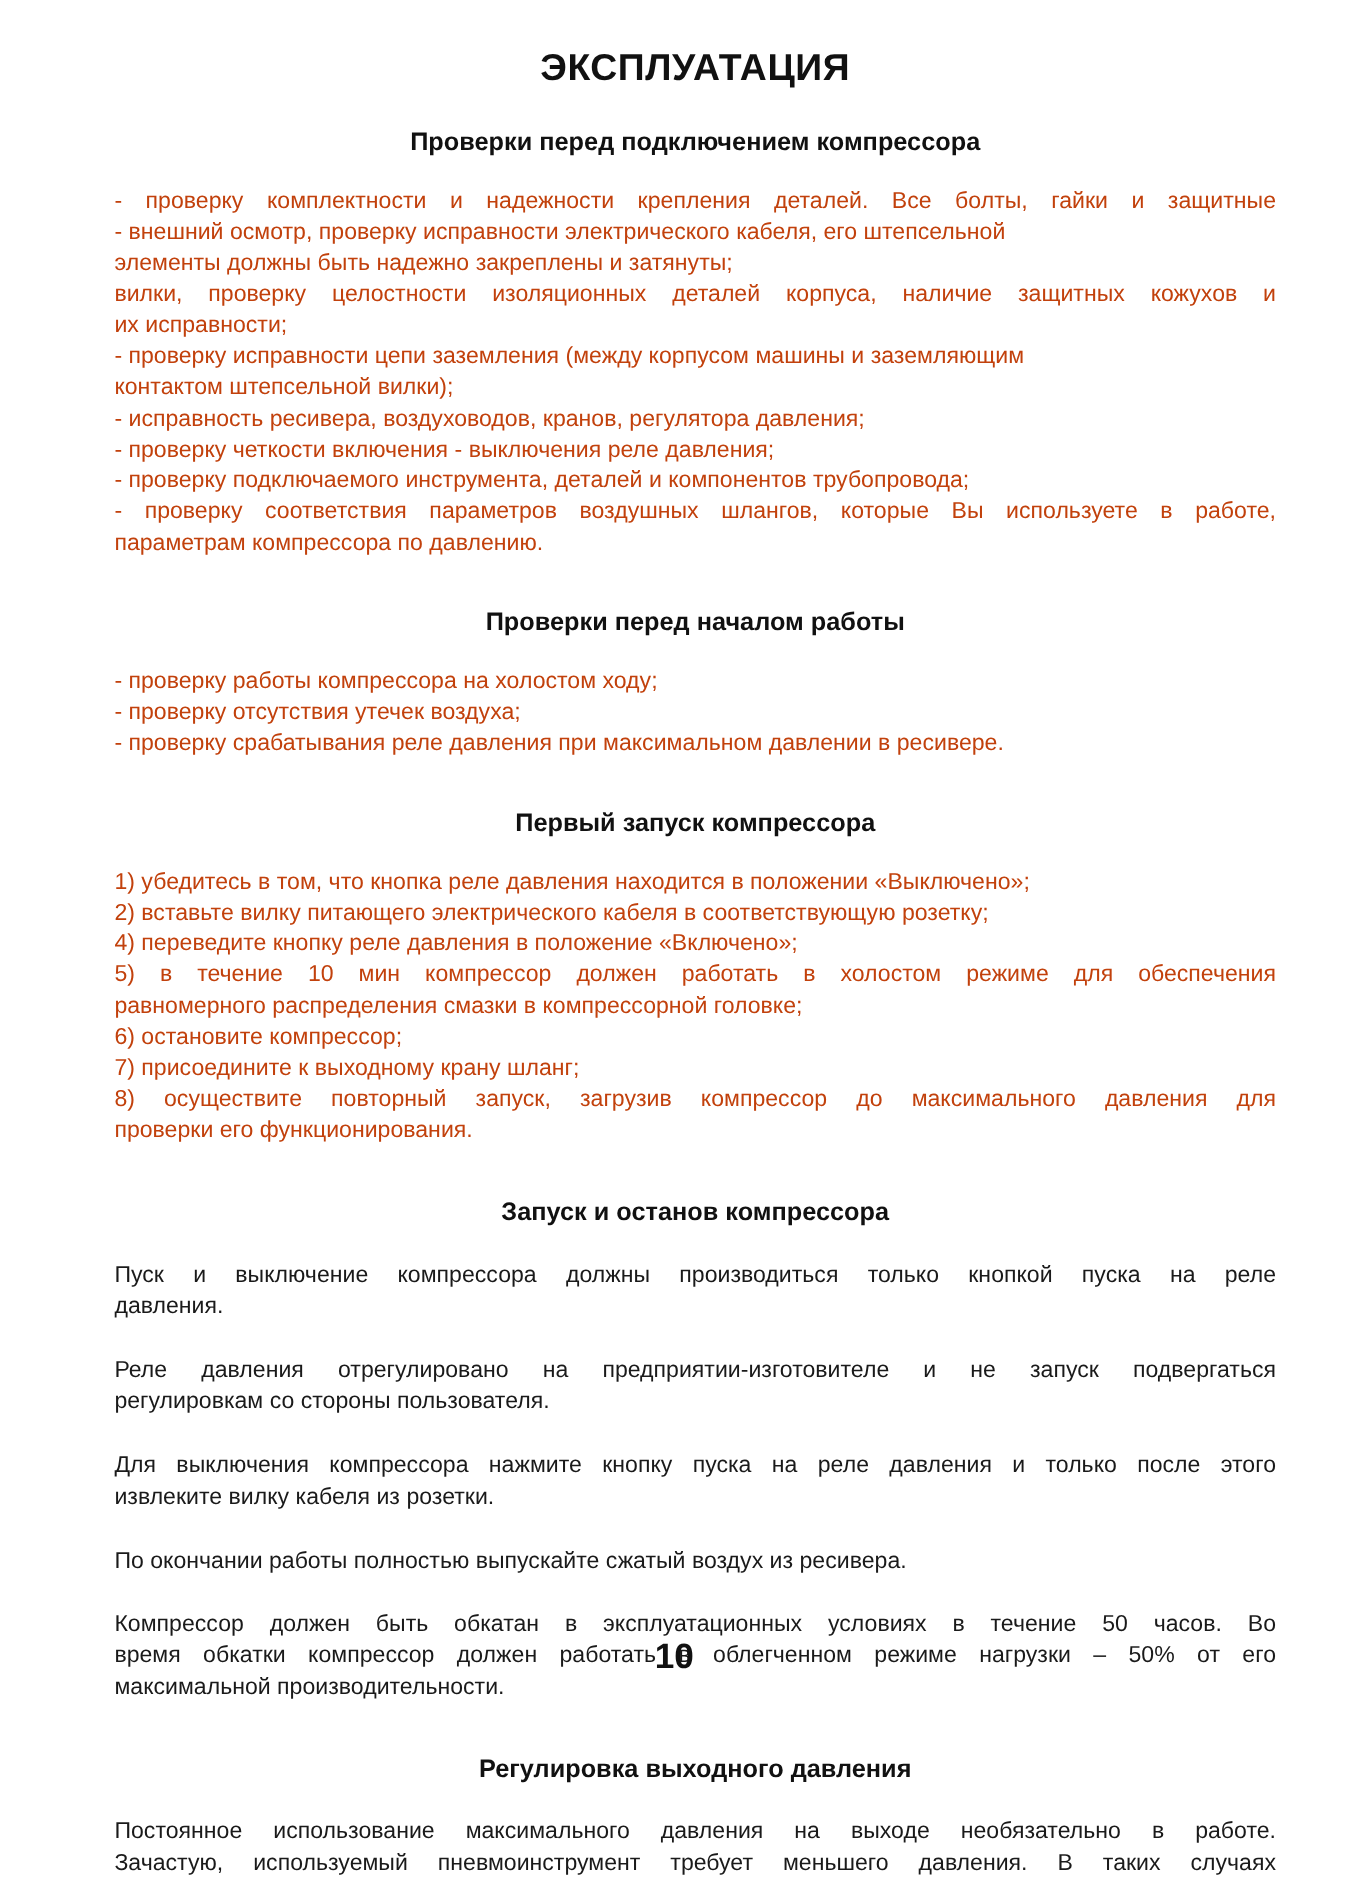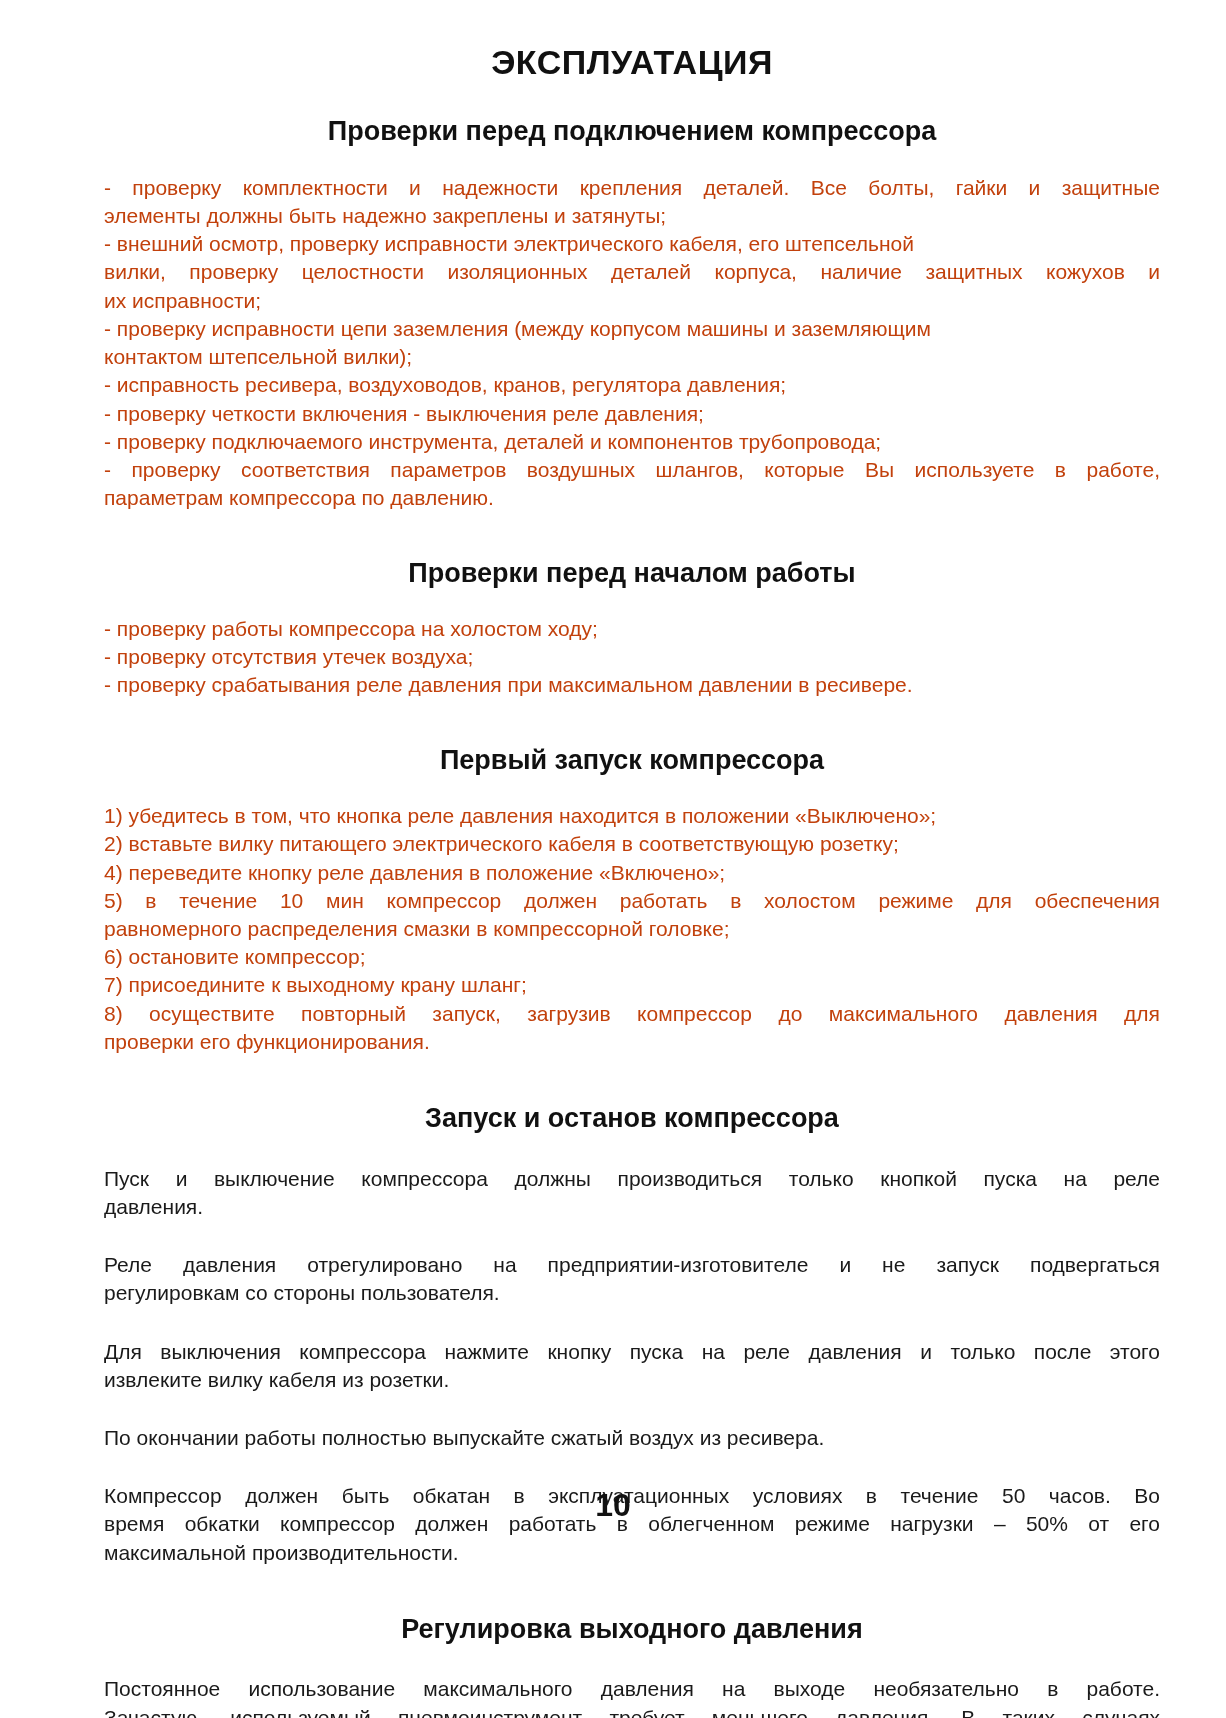--- a/index.html
+++ b/index.html
@@ -28,21 +28,21 @@
     text-align: center;
     font-size: 34px;
     font-weight: bold;
     letter-spacing: 0.5px;
     margin: 44px 0 0 0;
     line-height: 1.1;
     color: #111111;
   }
   .section-heading {
     text-align: center;
-    font-size: 27px;
+    font-size: 23px;
     font-weight: bold;
     color: #111111;
     line-height: 1.2;
   }
   .sh-1 { margin-top: 34px; }
   .sh-2 { margin-top: 44px; }
   .sh-3 { margin-top: 44px; }
   .sh-4 { margin-top: 46px; }
   .sh-5 { margin-top: 46px; }
 
@@ -84,22 +84,22 @@
 <body>
 
 <div class="page">
   <div class="content">
 
     <h1 class="doc-title">ЭКСПЛУАТАЦИЯ</h1>
 
     <h2 class="section-heading sh-1">Проверки перед подключением компрессора</h2>
     <div class="block">
       <div class="list-line j-line">- проверку комплектности и надежности крепления деталей. Все болты, гайки и защитные</div>
+      <div class="list-line">- внешний осмотр, проверку исправности электрического кабеля, его штепсельной</div>
       <div class="list-line">элементы должны быть надежно закреплены и затянуты;</div>
-      <div class="list-line">- внешний осмотр, проверку исправности электрического кабеля, его штепсельной</div>
       <div class="list-line j-line">вилки, проверку целостности изоляционных деталей корпуса, наличие защитных кожухов и</div>
       <div class="list-line">их исправности;</div>
       <div class="list-line">-  проверку исправности цепи заземления (между корпусом машины и заземляющим</div>
       <div class="list-line">контактом штепсельной вилки);</div>
       <div class="list-line">-  исправность ресивера, воздуховодов, кранов, регулятора давления;</div>
       <div class="list-line">-  проверку четкости включения - выключения реле давления;</div>
       <div class="list-line">-  проверку подключаемого инструмента, деталей и компонентов трубопровода;</div>
       <div class="list-line j-line">- проверку соответствия параметров воздушных шлангов, которые Вы используете в работе,</div>
       <div class="list-line">параметрам компрессора по давлению.</div>
     </div>

